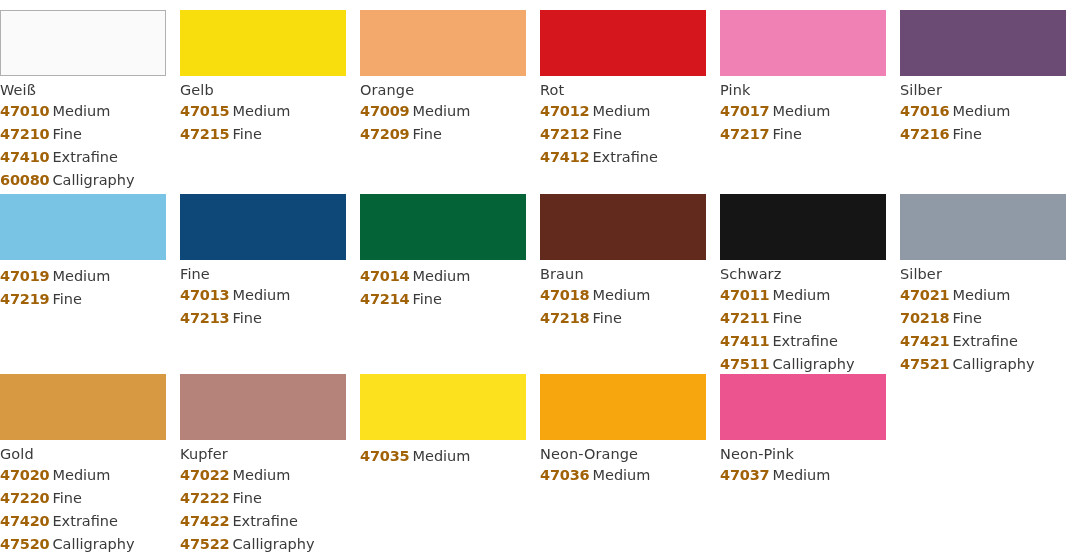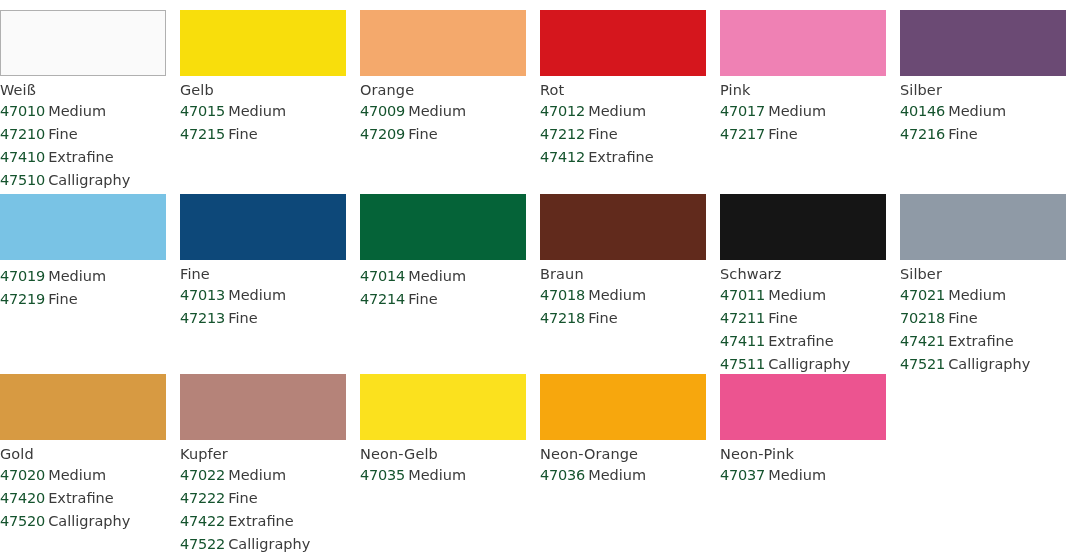--- a/index.html
+++ b/index.html
@@ -77,22 +77,22 @@
   }
 
   .variant-row {
     font-size: 14.5px;
     line-height: 23px;
     color: #3a3a3a;
     white-space: nowrap;
   }
 
   .variant-code {
-    font-weight: 400;
-    color: #14532d;
+    font-weight: 700;
+    color: #a16207;
     letter-spacing: -0.2px;
   }
 
   .variant-label {
     font-weight: 400;
     color: #3a3a3a;
     margin-left: 3px;
     text-align: right;
   }
 </style>
@@ -102,21 +102,21 @@
 <div id="swatch-sheet">
   <div class="swatch-grid">
       <div class="swatch-cell">
         <div class="swatch-chip has-outline" style="background: rgb(250, 250, 250); border-color: rgb(176, 176, 176);"></div>
         <div class="swatch-info">
           <div class="color-name">Weiß</div>
           <ul class="variant-list">
             <li class="variant-row"><span class="variant-code">47010</span><span class="variant-label">Medium</span></li>
             <li class="variant-row"><span class="variant-code">47210</span><span class="variant-label">Fine</span></li>
             <li class="variant-row"><span class="variant-code">47410</span><span class="variant-label">Extrafine</span></li>
-            <li class="variant-row"><span class="variant-code">47510</span><span class="variant-label">Calligraphy</span></li>
+            <li class="variant-row"><span class="variant-code">60080</span><span class="variant-label">Calligraphy</span></li>
           </ul>
         </div>
       </div>
       <div class="swatch-cell">
         <div class="swatch-chip" style="background: rgb(248, 222, 12);"></div>
         <div class="swatch-info">
           <div class="color-name">Gelb</div>
           <ul class="variant-list">
             <li class="variant-row"><span class="variant-code">47015</span><span class="variant-label">Medium</span></li>
             <li class="variant-row"><span class="variant-code">47215</span><span class="variant-label">Fine</span></li>
@@ -152,21 +152,21 @@
             <li class="variant-row"><span class="variant-code">47017</span><span class="variant-label">Medium</span></li>
             <li class="variant-row"><span class="variant-code">47217</span><span class="variant-label">Fine</span></li>
           </ul>
         </div>
       </div>
       <div class="swatch-cell">
         <div class="swatch-chip" style="background: rgb(107, 74, 116);"></div>
         <div class="swatch-info">
           <div class="color-name">Silber</div>
           <ul class="variant-list">
-            <li class="variant-row"><span class="variant-code">40146</span><span class="variant-label">Medium</span></li>
+            <li class="variant-row"><span class="variant-code">47016</span><span class="variant-label">Medium</span></li>
             <li class="variant-row"><span class="variant-code">47216</span><span class="variant-label">Fine</span></li>
           </ul>
         </div>
       </div>
       <div class="swatch-cell">
         <div class="swatch-chip" style="background: rgb(121, 195, 229);"></div>
         <div class="swatch-info">
           <ul class="variant-list">
             <li class="variant-row"><span class="variant-code">47019</span><span class="variant-label">Medium</span></li>
             <li class="variant-row"><span class="variant-code">47219</span><span class="variant-label">Fine</span></li>
@@ -225,41 +225,41 @@
             <li class="variant-row"><span class="variant-code">47521</span><span class="variant-label">Calligraphy</span></li>
           </ul>
         </div>
       </div>
       <div class="swatch-cell">
         <div class="swatch-chip" style="background: rgb(215, 154, 66);"></div>
         <div class="swatch-info">
           <div class="color-name">Gold</div>
           <ul class="variant-list">
             <li class="variant-row"><span class="variant-code">47020</span><span class="variant-label">Medium</span></li>
+            <li class="variant-row"><span class="variant-code">47220</span><span class="variant-label">Fine</span></li>
             <li class="variant-row"><span class="variant-code">47420</span><span class="variant-label">Extrafine</span></li>
             <li class="variant-row"><span class="variant-code">47520</span><span class="variant-label">Calligraphy</span></li>
           </ul>
         </div>
       </div>
       <div class="swatch-cell">
         <div class="swatch-chip" style="background: rgb(181, 131, 121);"></div>
         <div class="swatch-info">
           <div class="color-name">Kupfer</div>
           <ul class="variant-list">
             <li class="variant-row"><span class="variant-code">47022</span><span class="variant-label">Medium</span></li>
             <li class="variant-row"><span class="variant-code">47222</span><span class="variant-label">Fine</span></li>
             <li class="variant-row"><span class="variant-code">47422</span><span class="variant-label">Extrafine</span></li>
             <li class="variant-row"><span class="variant-code">47522</span><span class="variant-label">Calligraphy</span></li>
           </ul>
         </div>
       </div>
       <div class="swatch-cell">
         <div class="swatch-chip" style="background: rgb(251, 225, 30);"></div>
         <div class="swatch-info">
-          <div class="color-name">Neon-Gelb</div>
           <ul class="variant-list">
             <li class="variant-row"><span class="variant-code">47035</span><span class="variant-label">Medium</span></li>
           </ul>
         </div>
       </div>
       <div class="swatch-cell">
         <div class="swatch-chip" style="background: rgb(247, 167, 13);"></div>
         <div class="swatch-info">
           <div class="color-name">Neon-Orange</div>
           <ul class="variant-list">

